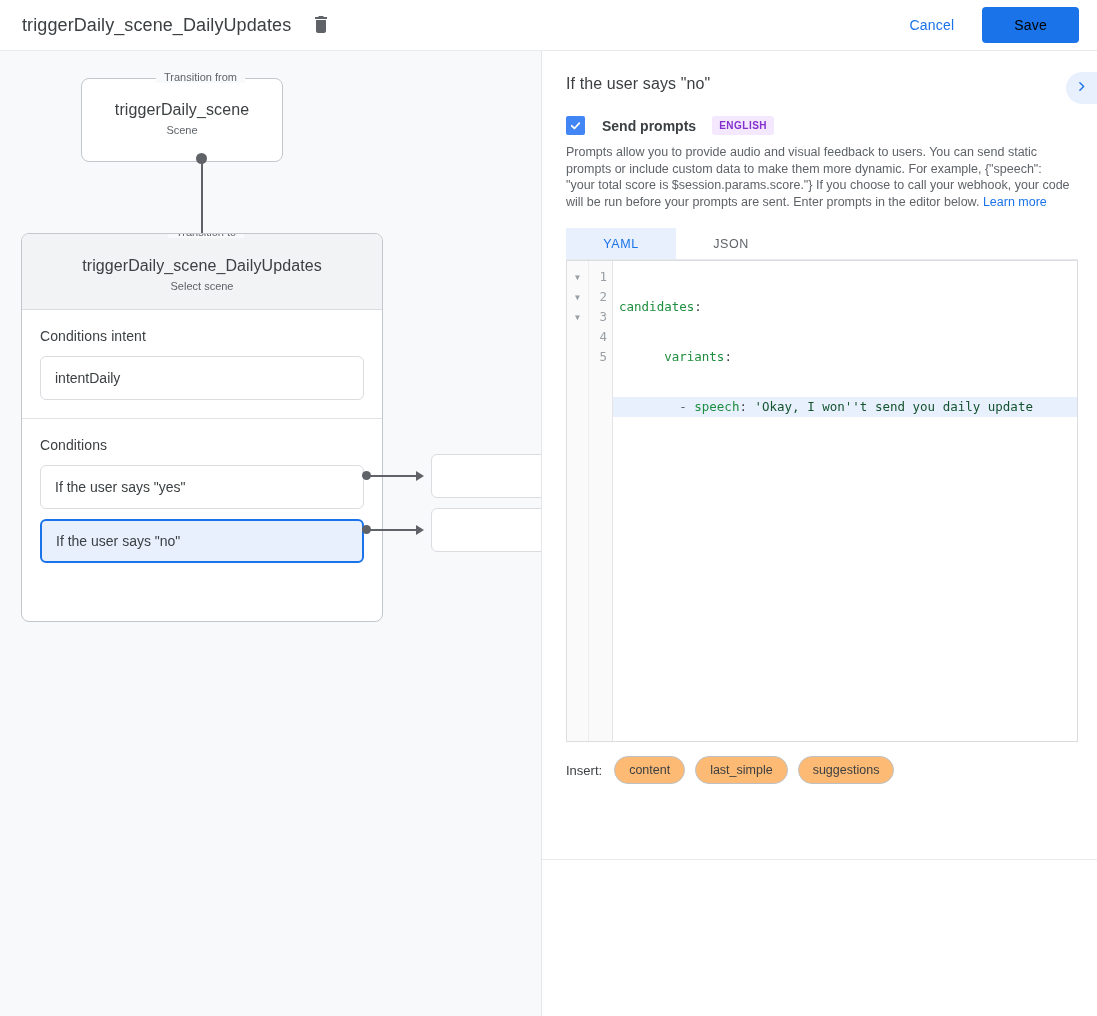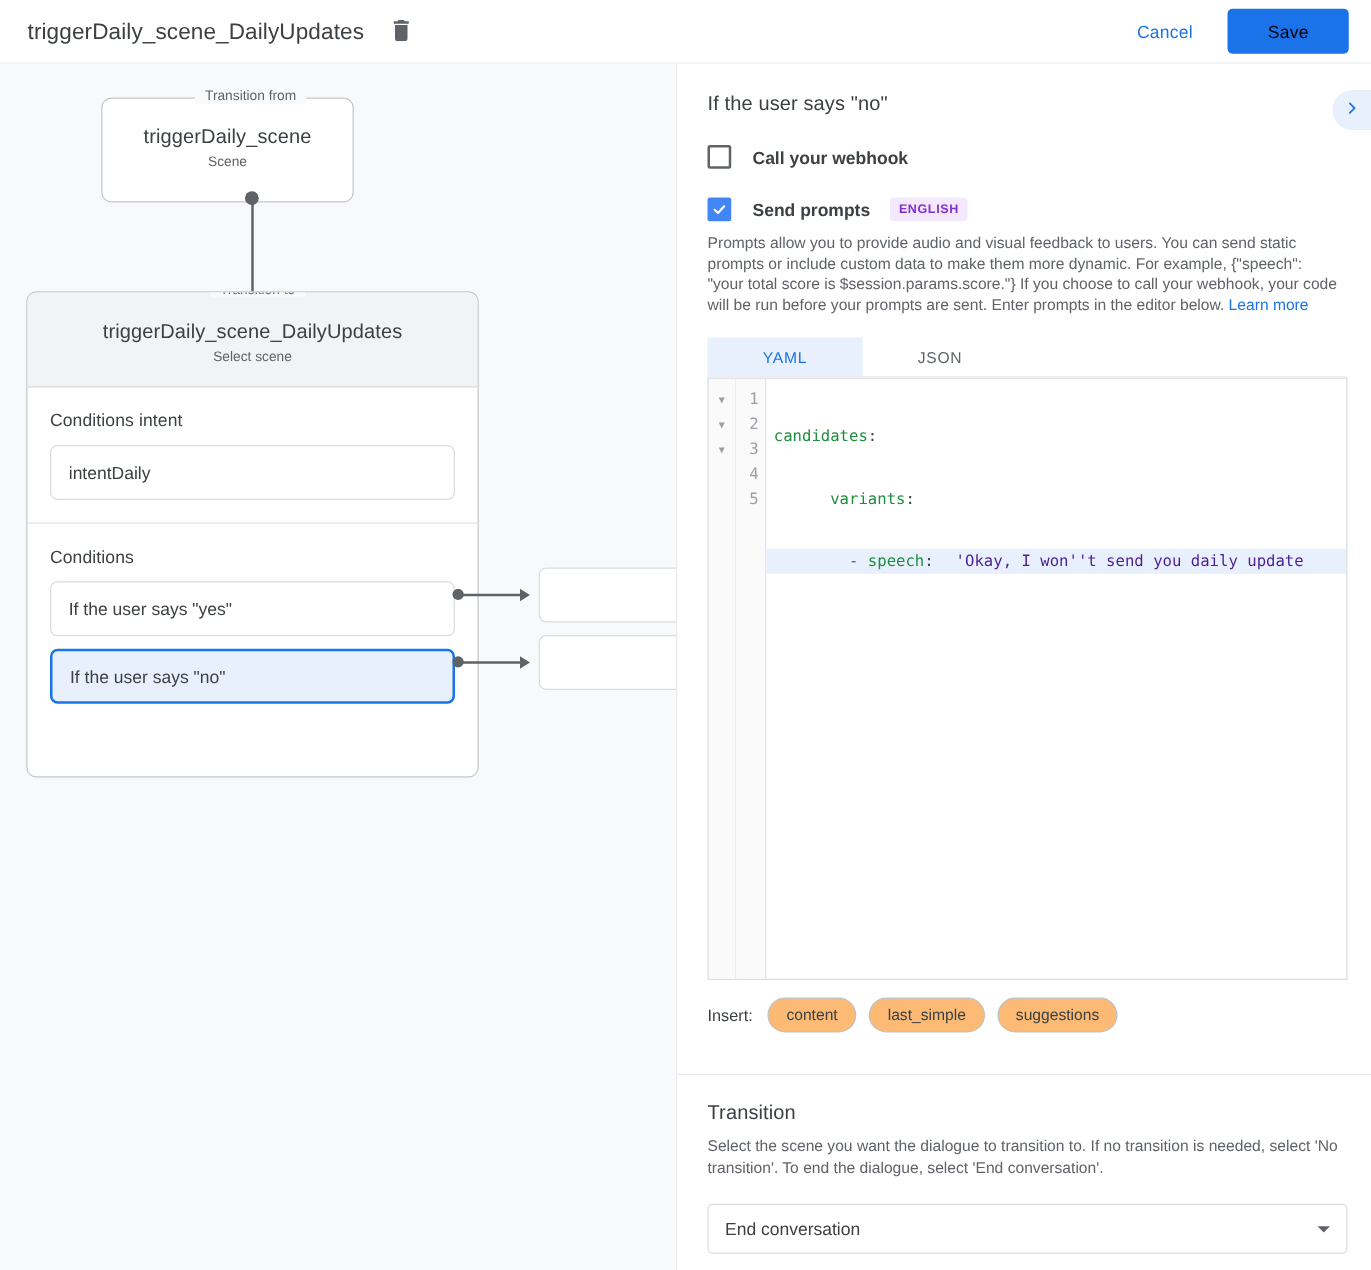--- a/index.html
+++ b/index.html
@@ -218,21 +218,21 @@
   #prompts-desc a { color: #1a73e8; text-decoration: none; }
 
   
   #editor-tabs {
     margin-top: 18px;
     display: flex; align-items: stretch;
     border-bottom: 1px solid #e8eaed;
     width: 512px;
   }
   .etab {
-    width: 124px; height: 31px;
+    width: 110px; height: 31px;
     display: flex; align-items: center; justify-content: center;
     font-size: 12.5px; letter-spacing: .6px; cursor: pointer;
     color: #5f6368; background: transparent;
     border: none; font-family: "Liberation Sans", sans-serif;
   }
   .etab.active { background: #e8f0fe; color: #1a73e8; }
 
   
   #editor {
     margin-top: 0;
@@ -260,21 +260,21 @@
   }
   .gut-cell { height: 20px; line-height: 20px; color: #9aa0a6; font-size: 12.5px; }
   #code {
     flex: 1; padding-top: 6px; overflow: hidden; white-space: pre;
   }
   .cline { height: 20px; line-height: 20px; padding-left: 6px; }
   .cline.hl { background: #e8f0fe; }
   .tok-key { color: #1e8e3e; }
   .tok-punct { color: #3c4043; }
   .tok-dash { color: #5f6368; }
-  .tok-str { color: #4c1d95; margin-left: 10px; }
+  .tok-str { color: #14532d; }
 
   
   #insert-row {
     margin-top: 14px; display: flex; align-items: center; gap: 10px;
   }
   #insert-label { font-size: 13px; color: #3c4043; margin-right: 2px; }
   .chip {
     border: 1px solid #bdc1c6; border-radius: 16px;
     padding: 6px 14px; font-size: 12.5px; color: #3c4043;
     background: #fdba74; cursor: pointer;
@@ -374,24 +374,20 @@
     <span>
       <svg width="13" height="13" viewBox="0 0 24 24" aria-hidden="true">
         <path fill="none" stroke="#1a73e8" stroke-width="2.6" stroke-linecap="round" stroke-linejoin="round" d="M9 5l7 7-7 7"></path>
       </svg>
     </span>
   </button>
 
   <div id="panel-body">
     <div id="panel-title">If the user says "no"</div>
 
-    <div class="check-row">
-      <div class="cbox"></div>
-      <div class="check-label">Call your webhook</div>
-    </div>
 
     <div class="check-row">
       <div class="cbox checked">
         <svg width="13" height="13" viewBox="0 0 24 24" aria-hidden="true">
           <path fill="none" stroke="#ffffff" stroke-width="3.2" stroke-linecap="round" stroke-linejoin="round" d="M5 12.5l5 5 9-10"></path>
         </svg>
       </div>
       <div class="check-label">Send prompts</div>
       <div id="lang-badge">ENGLISH</div>
     </div>
@@ -432,21 +428,13 @@
     <div id="insert-row">
       <div id="insert-label">Insert:</div>
       <button class="chip">content</button>
       <button class="chip">last_simple</button>
       <button class="chip">suggestions</button>
     </div>
   </div>
 
   <div id="panel-sep"></div>
 
-  <div id="transition-sec">
-    <div id="transition-title">Transition</div>
-    <div id="transition-desc">Select the scene you want the dialogue to transition to. If no transition is needed, select 'No transition'. To end the dialogue, select 'End conversation'.</div>
-    <div id="transition-select">
-      <span>End conversation</span>
-      <span class="caret"></span>
-    </div>
-  </div>
 </div>
 
 </body></html>

